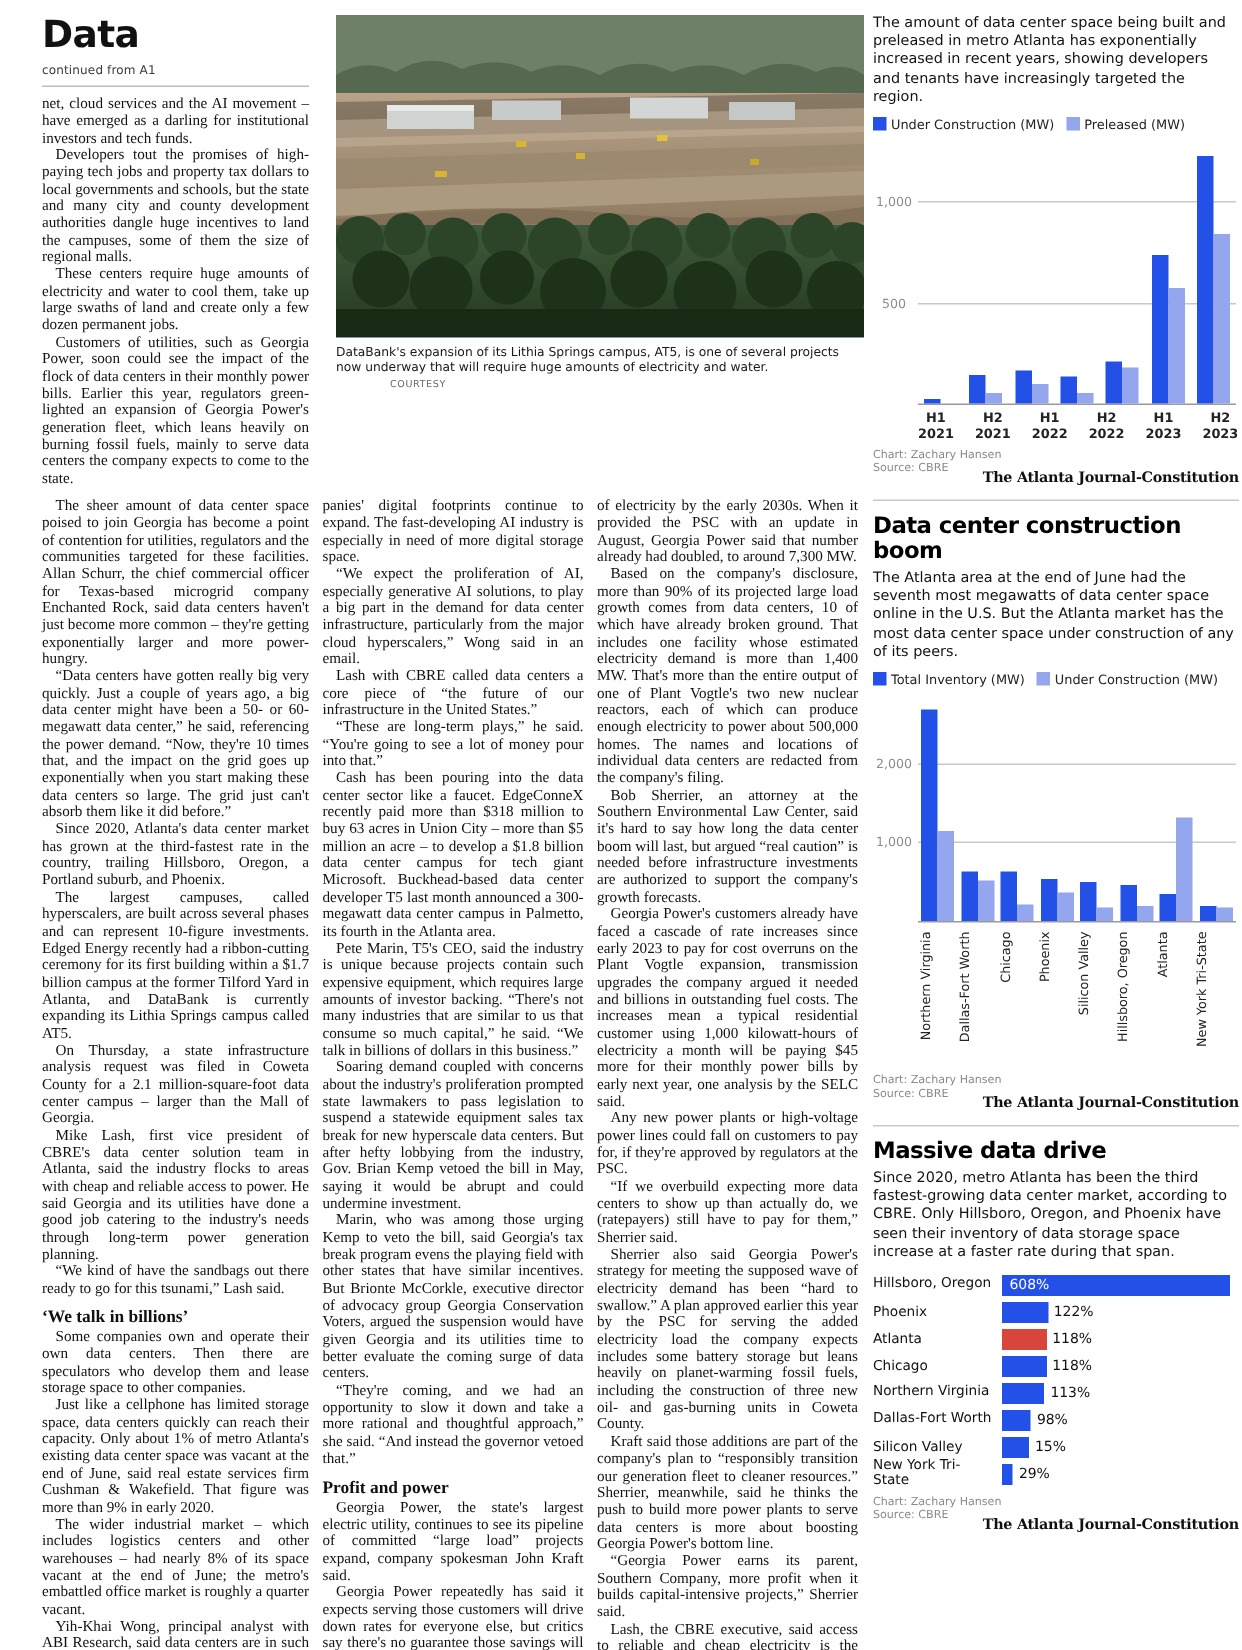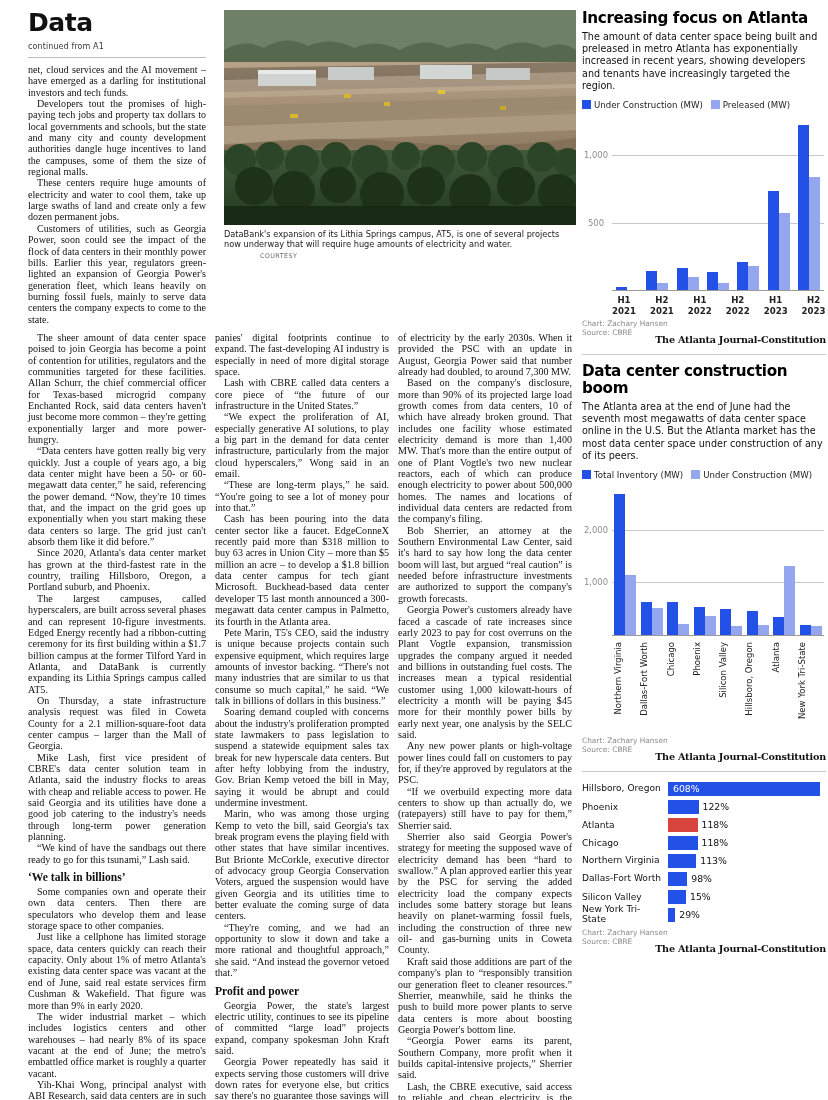--- a/index.html
+++ b/index.html
@@ -295,22 +295,22 @@
               <div class="subhead">‘We talk in billions’</div>
               <p>Some companies own and operate their own data centers. Then there are speculators who develop them and lease storage space to other companies.</p>
               <p>Just like a cellphone has limited storage space, data centers quickly can reach their capacity. Only about 1% of metro Atlanta's existing data center space was vacant at the end of June, said real estate services firm Cushman &amp; Wakefield. That figure was more than 9% in early 2020.</p>
               <p>The wider industrial market – which includes logistics centers and other warehouses – had nearly 8% of its space vacant at the end of June; the metro's embattled office market is roughly a quarter vacant.</p>
               <p>Yih-Khai Wong, principal analyst with ABI Research, said data centers are in such high demand because com-</p>
             </div>
         </div>
         <div class="col">
           <div id="col2">
               <p class="noindent">panies' digital footprints continue to expand. The fast-developing AI industry is especially in need of more digital storage space.</p>
+              <p>“We expect the proliferation of AI, especially generative AI solutions, to play a big part in the demand for data center infrastructure, particularly from the major cloud hyperscalers,” Wong said in an email.</p>
               <p>Lash with CBRE called data centers a core piece of “the future of our infrastructure in the United States.”</p>
-              <p>“We expect the proliferation of AI, especially generative AI solutions, to play a big part in the demand for data center infrastructure, particularly from the major cloud hyperscalers,” Wong said in an email.</p>
               <p>“These are long-term plays,” he said. “You're going to see a lot of money pour into that.”</p>
               <p>Cash has been pouring into the data center sector like a faucet. EdgeConneX recently paid more than $318 million to buy 63 acres in Union City – more than $5 million an acre – to develop a $1.8 billion data center campus for tech giant Microsoft. Buckhead-based data center developer T5 last month announced a 300-megawatt data center campus in Palmetto, its fourth in the Atlanta area.</p>
               <p>Pete Marin, T5's CEO, said the industry is unique because projects contain such expensive equipment, which requires large amounts of investor backing. “There's not many industries that are similar to us that consume so much capital,” he said. “We talk in billions of dollars in this business.”</p>
               <p>Soaring demand coupled with concerns about the industry's proliferation prompted state lawmakers to pass legislation to suspend a statewide equipment sales tax break for new hyperscale data centers. But after hefty lobbying from the industry, Gov. Brian Kemp vetoed the bill in May, saying it would be abrupt and could undermine investment.</p>
               <p>Marin, who was among those urging Kemp to veto the bill, said Georgia's tax break program evens the playing field with other states that have similar incentives. But Brionte McCorkle, executive director of advocacy group Georgia Conservation Voters, argued the suspension would have given Georgia and its utilities time to better evaluate the coming surge of data centers.</p>
               <p>“They're coming, and we had an opportunity to slow it down and take a more rational and thoughtful approach,” she said. “And instead the governor vetoed that.”</p>
               <div class="subhead">Profit and power</div>
               <p>Georgia Power, the state's largest electric utility, continues to see its pipeline of committed “large load” projects expand, company spokesman John Kraft said.</p>
               <p>Georgia Power repeatedly has said it expects serving those customers will drive down rates for everyone else, but critics say there's no guarantee those savings will materialize.</p>
             </div>
@@ -328,21 +328,20 @@
               <p>“Georgia Power earns its parent, Southern Company, more profit when it builds capital-intensive projects,” Sherrier said.</p>
               <p>Lash, the CBRE executive, said access to reliable and cheap electricity is the lifeblood of the data center industry and will continue to keep Georgia in the spotlight – for as long as the Peach State has ample juice.</p>
             </div>
         </div>
       </div>
     </div>
 
     <div class="rail">
       <div id="charts">
           <div class="chart-card">
-            <div class="chart-title">Increasing focus on Atlanta</div>
             <div class="chart-blurb">The amount of data center space being built and preleased in metro Atlanta has exponentially increased in recent years, showing developers and tenants have increasingly targeted the region.</div>
             <div class="legend"><span class="item"><span class="sw" style="background: rgb(35, 80, 230);"></span><span>Under Construction (MW)</span></span><span class="item"><span class="sw" style="background: rgb(147, 166, 238);"></span><span>Preleased (MW)</span></span></div>
             <div class="vchart">
               <div class="plot" style="height: 199px;">
                 <div class="gridline" style="top: 107.692px;"></div>
                 <div class="ytick" style="top: 107.692px;">500</div>
                 <div class="gridline" style="top: 40.3846px;"></div>
                 <div class="ytick" style="top: 40.3846px;">1,000</div>
                 <div class="axis-base" style="top: 175px;"></div>
                 <div class="bars" style="height: 175px; top: 0px; bottom: auto; align-items: flex-end; position: absolute;">
@@ -488,20 +487,22 @@
               </div>
             </div>
             <div class="credits">
               <div>Chart: Zachary Hansen</div>
               <div>Source: CBRE</div>
               <div class="masthead">The Atlanta Journal-Constitution</div>
             </div>
           </div>
           <div class="rail-rule"></div>
           <div class="chart-card">
+            <div class="chart-title">Massive data drive</div>
+            <div class="chart-blurb">Since 2020, metro Atlanta has been the third fastest-growing data center market, according to CBRE. Only Hillsboro, Oregon, and Phoenix have seen their inventory of data storage space increase at a faster rate during that span.</div>
             <div class="hchart">
               <div class="hrow">
                 <div class="hlabel two">Hillsboro, Oregon</div>
                 <div class="htrack">
                   <div class="hbar" style="width: 152px;"></div>
                   <div class="hval inside">608%</div>
                 </div>
               </div>
               <div class="hrow">
                 <div class="hlabel">Phoenix</div>

